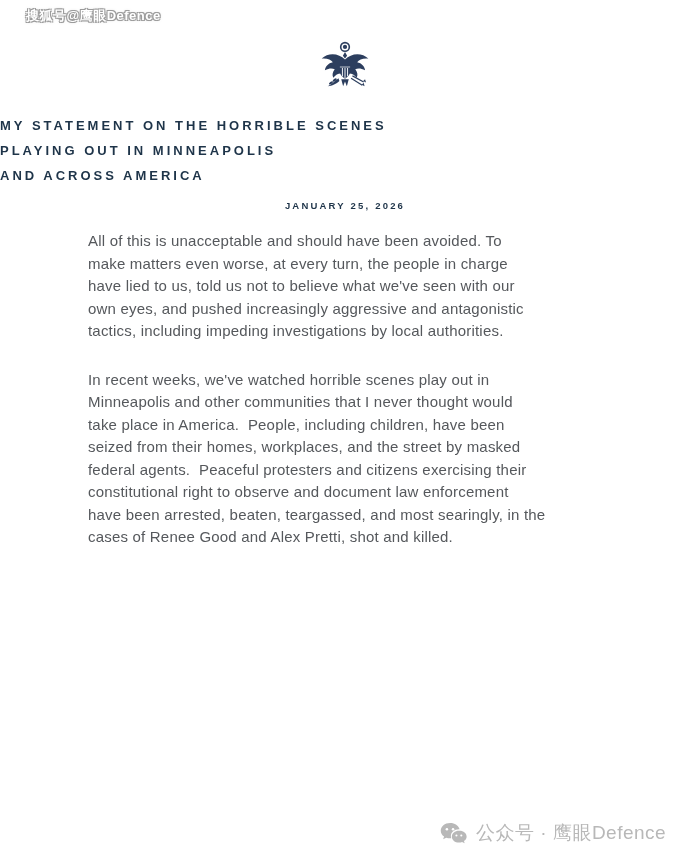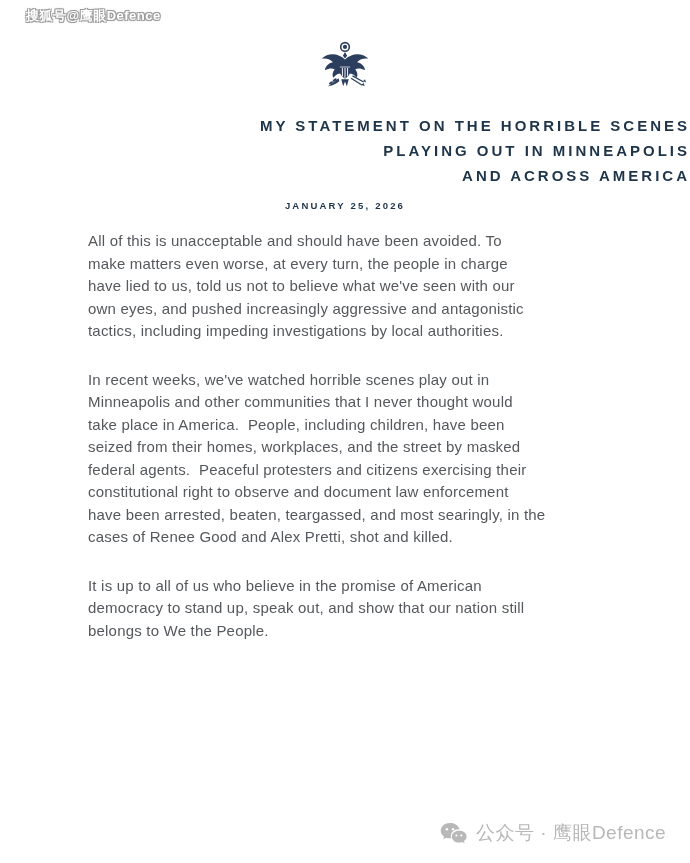--- a/index.html
+++ b/index.html
@@ -32,24 +32,24 @@
     left: 50%;
     transform: translateX(-50%);
     width: 56px;
     height: 54px;
   }
   .title {
     position: absolute;
     top: 113px;
     left: 0;
     width: 100%;
-    text-align: right;
+    text-align: left;
     white-space: pre-line;
     color: #1e3449;
-    font-size: 15px;
+    font-size: 13px;
     font-weight: bold;
     letter-spacing: 3px;
     line-height: 25px;
   }
   .date {
     position: absolute;
     top: 200px;
     left: 0;
     width: 100%;
     text-align: center;
@@ -135,23 +135,20 @@
 own eyes, and pushed increasingly aggressive and antagonistic
 tactics, including impeding investigations by local authorities.</p>
     <p>In recent weeks, we've watched horrible scenes play out in
 Minneapolis and other communities that I never thought would
 take place in America.  People, including children, have been
 seized from their homes, workplaces, and the street by masked
 federal agents.  Peaceful protesters and citizens exercising their
 constitutional right to observe and document law enforcement
 have been arrested, beaten, teargassed, and most searingly, in the
 cases of Renee Good and Alex Pretti, shot and killed.</p>
-    <p>It is up to all of us who believe in the promise of American
-democracy to stand up, speak out, and show that our nation still
-belongs to We the People.</p>
   </div>
 
   <div class="watermark-bottom">
     <span class="wx-icon">
       <svg width="27" height="23" viewBox="0 0 36 30" xmlns="http://www.w3.org/2000/svg">
         <g fill="#b8b8b8">
           <path d="M13.5 1 C6.3 1 1 5.7 1 11.2 c0 3.2 1.7 5.9 4.4 7.8 l-1.2 3.6 4.1-2.1 c1.6 0.5 3.4 0.8 5.2 0.8 0.5 0 1 0 1.5-0.1 -0.3-0.9-0.5-1.9-0.5-2.9 0-5 4.7-9 10.4-9 0.4 0 0.8 0 1.2 0.1 C24.9 4.5 19.7 1 13.5 1 Z"></path>
           <path d="M25.2 11.3 c-5.2 0-9.4 3.5-9.4 7.9 0 4.4 4.2 7.9 9.4 7.9 1.5 0 3-0.3 4.2-0.8 l3.5 1.8 -1-3.1 c2.2-1.4 3.6-3.6 3.6-5.8 0-4.4-4.2-7.9-9.3-7.9 Z"></path>
         </g>
         <g fill="#ffffff">

